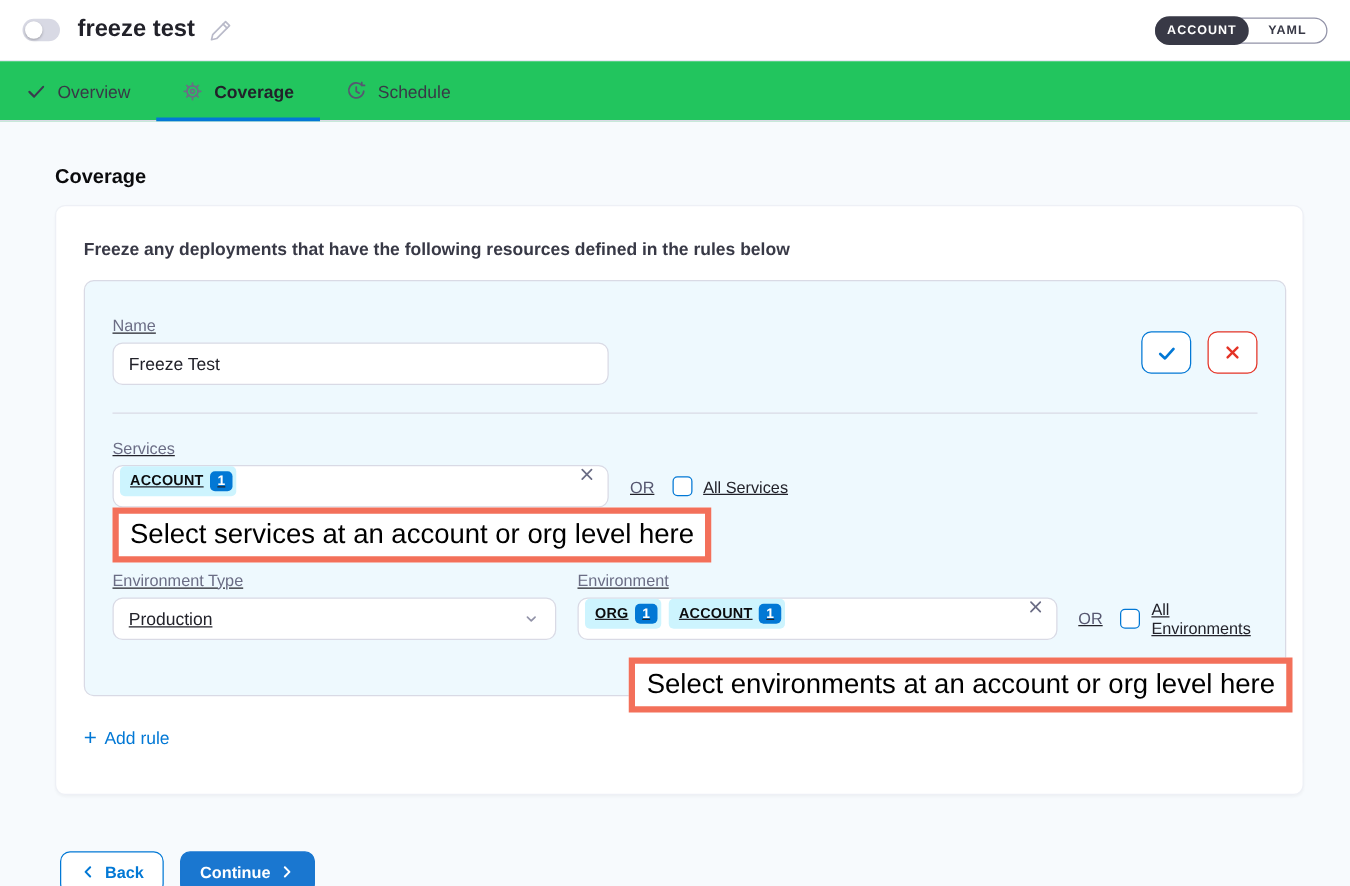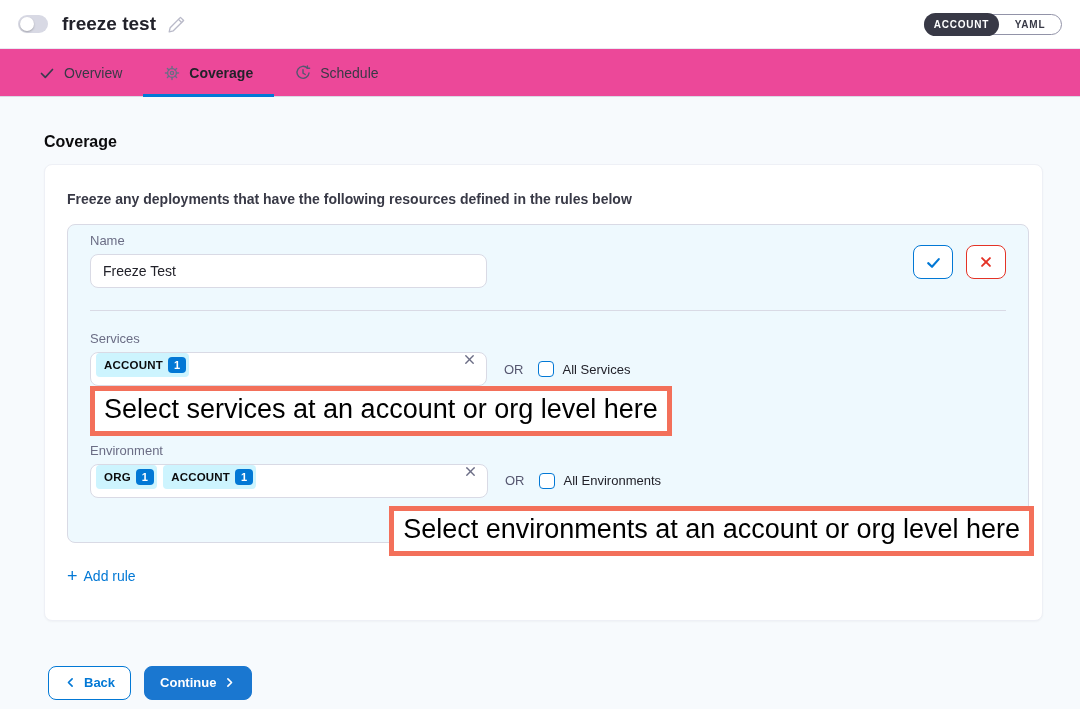--- a/index.html
+++ b/index.html
@@ -36,22 +36,22 @@
     height:21px; cursor:pointer;
   }
   .seg .seg-visual {
     background:#383946; color:#fff; border-radius:20px;
     width:75px; margin:-1px 0 -1px -1px; height:23px;
   }
   .seg .seg-yaml { color:#383946; width:62px; }
 
   
   .tabs {
-    height:48px; background:#ec4899; border-bottom:1px solid #d9dae5;
-    display:flex; align-items:stretch; padding-left:18px;
+    height:48px; background:#22c55e; border-bottom:1px solid #d9dae5;
+    display:flex; align-items:stretch; 
   }
   .tab {
     display:flex; align-items:center; gap:9px; padding:0 21px;
     font-size:14px; color:#383946; position:relative; cursor:pointer;
   }
   .tab.active { font-weight:700; color:#22222a; }
   .tab.active::after {
     content:""; position:absolute; left:0; right:0; bottom:-1px;
     height:3px; background:#0278d5;
   }
@@ -61,21 +61,21 @@
   .sec-title { font-size:16px; font-weight:700; color:#0b0b0d; }
   .card {
     margin-top:13px; background:#fff; border:1px solid #eef0f6;
     border-radius:8px; padding:26px 13px 34px 22px;
     box-shadow:0 1px 2px rgba(40,41,61,.04);
   }
   .card-desc { font-size:14px; font-weight:700; color:#383946; padding-bottom:17px; }
 
   .rule {
     background:#eef9fe; border:1px solid #d9dae5; border-radius:8px;
-    padding:8px 22px 44px 22px; position:relative;
+    padding:28px 22px 44px 22px; position:relative;text-decoration:underline;
   }
   .lbl { font-size:13px; color:#6b6d85; margin-bottom:6px; display:block; }
   .row-top { display:flex; justify-content:space-between; align-items:flex-start; }
   .text-input {
     width:397px; height:34px; background:#fff; border:1px solid #d9dae5;
     border-radius:8px; padding:0 12px; font-size:14px; color:#22222a;
     font-family:inherit; outline:none;
   }
   .icon-btns { display:flex; gap:13px; margin-top:12px; }
   .icon-btn {
@@ -106,21 +106,21 @@
   .ms-clear { margin-left:auto; cursor:pointer; }
   .or { font-size:13px; color:#565770; margin:0 14px 0 17px; }
   .checkbox {
     width:16px; height:16px; background:#fff; border:1.5px solid #0278d5;
     border-radius:4px; display:inline-block; cursor:pointer; flex:0 0 auto;
   }
   .cb-label { font-size:13px; color:#22222a; margin-left:9px; }
 
   .note {
     display:inline-block; background:#fff; border:5px solid #f3705a;
-    font-size:27px; color:#000; padding:2px 9px 4px 9px; white-space:nowrap;
+    font-size:22px; color:#000; padding:2px 9px 4px 9px; white-space:nowrap;
     line-height:1.25;
   }
   .note-services { margin:0 0 7px 0; position:relative; z-index:2; }
   .note-envs { position:absolute; right:-6px; bottom:-14px; z-index:2; }
 
   .env-row { display:flex; gap:17px; }
   .select {
     width:355px; height:34px; background:#fff; border:1px solid #d9dae5;
     border-radius:8px; display:flex; align-items:center; padding:0 12px;
     font-size:14px; color:#22222a; cursor:pointer;
@@ -253,20 +253,31 @@
         <span class="or">OR</span>
         <span class="checkbox"></span>
         <span class="cb-label">All Services</span>
       </div>
 
       
       <div class="note note-services">Select services at an account or org level here</div>
 
       
       <div class="env-row">
+        <div>
+          <span class="lbl">Environment Type</span>
+          <div class="select">
+            <span>Production</span>
+            <span class="chev">
+              <svg width="14" height="14" viewBox="0 0 16 16" fill="none" stroke="#9293a8" stroke-width="1.5" stroke-linecap="round" stroke-linejoin="round">
+                  <polyline points="4.5,6.5 8,10 11.5,6.5"></polyline>
+                </svg>
+            </span>
+          </div>
+        </div>
         <div>
           <span class="lbl">Environment</span>
           <div class="field-row">
             <div class="multiselect ms-envs">
               <span class="tag">
                 <span>ORG</span>
                 <span class="badge">1</span>
               </span>
               <span class="tag">
                 <span>ACCOUNT</span>

